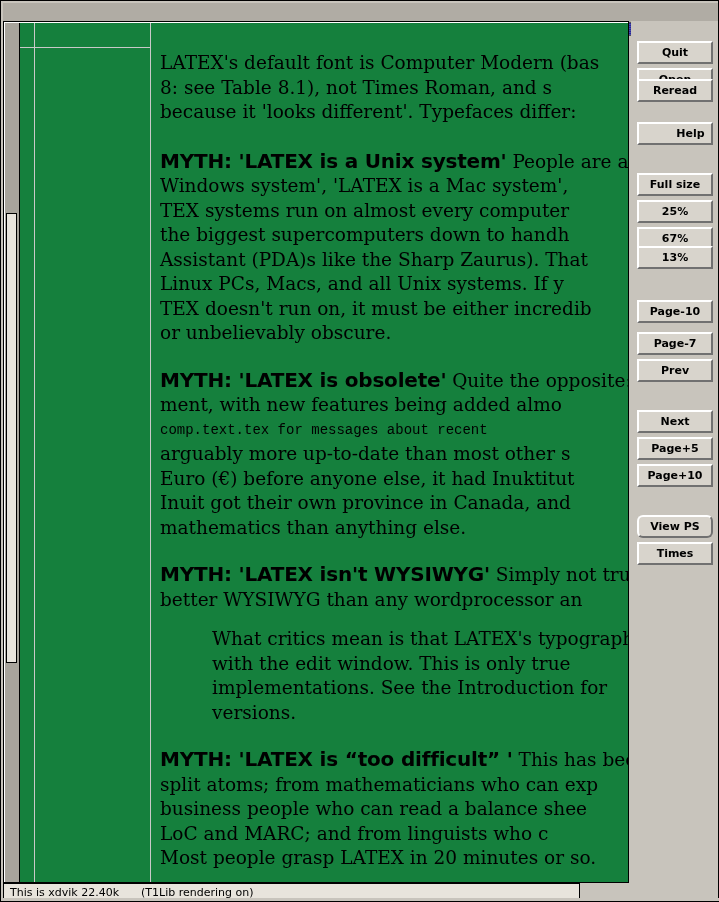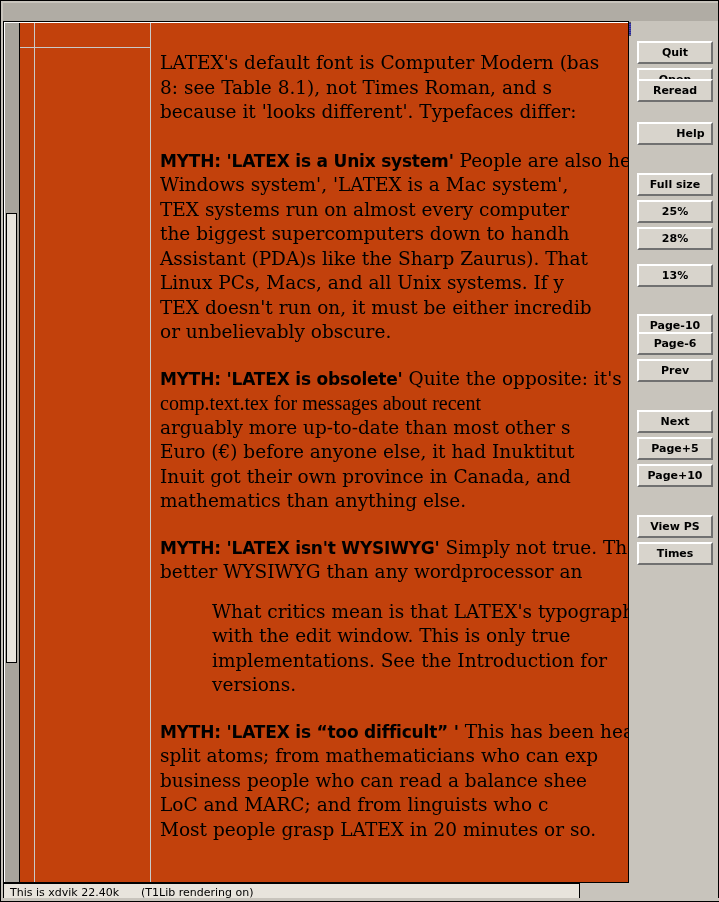--- a/index.html
+++ b/index.html
@@ -122,21 +122,21 @@
     background: #e8e4dc;
     border: 1px solid #000;
     box-sizing: border-box;
   }
 
   
   #paper {
     position: absolute;
     left: 16px; top: 1px;
     width: 609px; height: 860px;
-    background: #c2410c;
+    background: #15803d;
     overflow: hidden;
   }
   
   #margin-guide-v {
     position: absolute;
     left: 130px; top: 0;
     width: 1px; height: 860px;
     background: #c9c9c9;
   }
   #margin-guide-v2 {
@@ -163,26 +163,26 @@
     line-height: 24.5px;
     text-align: justify;
   }
   .para {
     margin: 0 0 15px 0;
     position: relative;
   }
   .lbl {
     font-family: "DejaVu Sans", sans-serif;
     font-weight: bold;
-    font-size: 17px;
+    font-size: 20px;
     letter-spacing: -0.2px;
   }
   .mono {
-    font-family: Liberation Serif, serif;
-    font-size: 20px;
+    font-family: Liberation Mono, monospace;
+    font-size: 14px;
   }
   .line { display: block; white-space: nowrap; }
   .indent-body { padding-left: 52px; }
 
   
   #panel {
     position: absolute;
     left: 628px; top: 0;
     width: 87px; height: 862px;
     background: #c8c4bc;
@@ -300,20 +300,21 @@
             <span class="line">TEX systems run on almost every computer</span>
             <span class="line">the biggest supercomputers down to handh</span>
             <span class="line">Assistant (PDA)s like the Sharp Zaurus).  That</span>
             <span class="line">Linux PCs, Macs, and all Unix systems.  If y</span>
             <span class="line">TEX doesn't run on, it must be either incredib</span>
             <span class="line">or unbelievably obscure.</span>
           </div>
 
           <div class="para" style="margin-top:22px;">
             <span class="line"><span class="lbl">MYTH: 'LATEX is obsolete'</span><span> Quite the opposite: it's un</span></span>
+            <span class="line">ment, with new features being added almo</span>
             <span class="line mono">comp.text.tex for messages about recent</span>
             <span class="line">arguably more up-to-date than most other s</span>
             <span class="line">Euro (€) before anyone else, it had Inuktitut</span>
             <span class="line">Inuit got their own province in Canada, and</span>
             <span class="line">mathematics than anything else.</span>
           </div>
 
           <div class="para" style="margin-top:22px;">
             <span class="line"><span class="lbl">MYTH: 'LATEX isn't WYSIWYG'</span><span> Simply not true.  The D</span></span>
             <span class="line">better WYSIWYG than any wordprocessor an</span>
@@ -340,32 +341,32 @@
     </div>
 
     <div id="panel">
       <div class="btn" style="top:20px;">Quit</div>
       <div class="btn" style="top:47px;">Open</div>
       <div class="btn" style="top:58px;">Reread</div>
       <div class="btn" style="top:101px;padding-left:31px;">Help</div>
 
       <div class="btn" style="top:152px;">Full size</div>
       <div class="btn" style="top:179px;">25%</div>
-      <div class="btn" style="top:206px;">28%</div>
-      <div class="btn" style="top:243px;">13%</div>
-
-      <div class="btn" style="top:293px;">Page-10</div>
-      <div class="btn" style="top:311px;">Page-6</div>
+      <div class="btn" style="top:206px;">67%</div>
+      <div class="btn" style="top:225px;">13%</div>
+
+      <div class="btn" style="top:279px;">Page-10</div>
+      <div class="btn" style="top:311px;">Page-7</div>
       <div class="btn" style="top:338px;">Prev</div>
 
       <div class="btn" style="top:389px;">Next</div>
       <div class="btn" style="top:416px;">Page+5</div>
       <div class="btn" style="top:443px;">Page+10</div>
 
-      <div class="btn" style="top:494px;">View PS</div>
+      <div class="btn" style="top:494px;border-radius:6px;">View PS</div>
       <div class="btn" style="top:521px;">Times</div>
     </div>
 
     <div id="statusbar">
       <span>This is xdvik 22.40k</span>
       <span id="status-extra">(T1Lib rendering on)</span>
     </div>
   </div>
 
   <div id="bottom-edge"></div>

